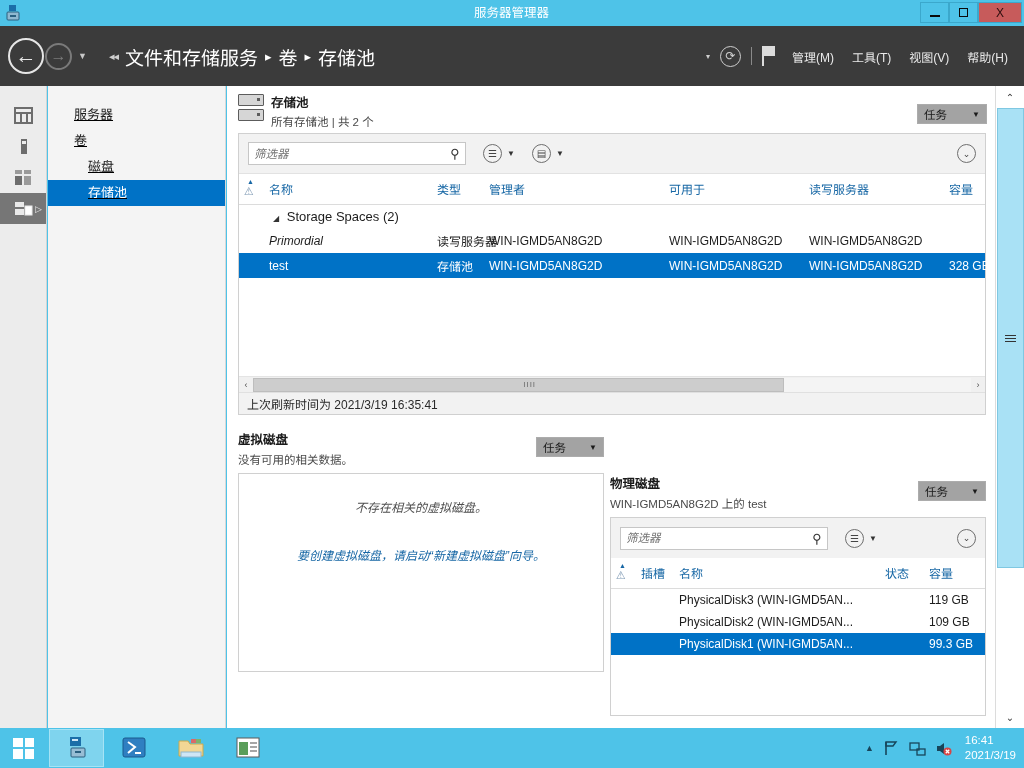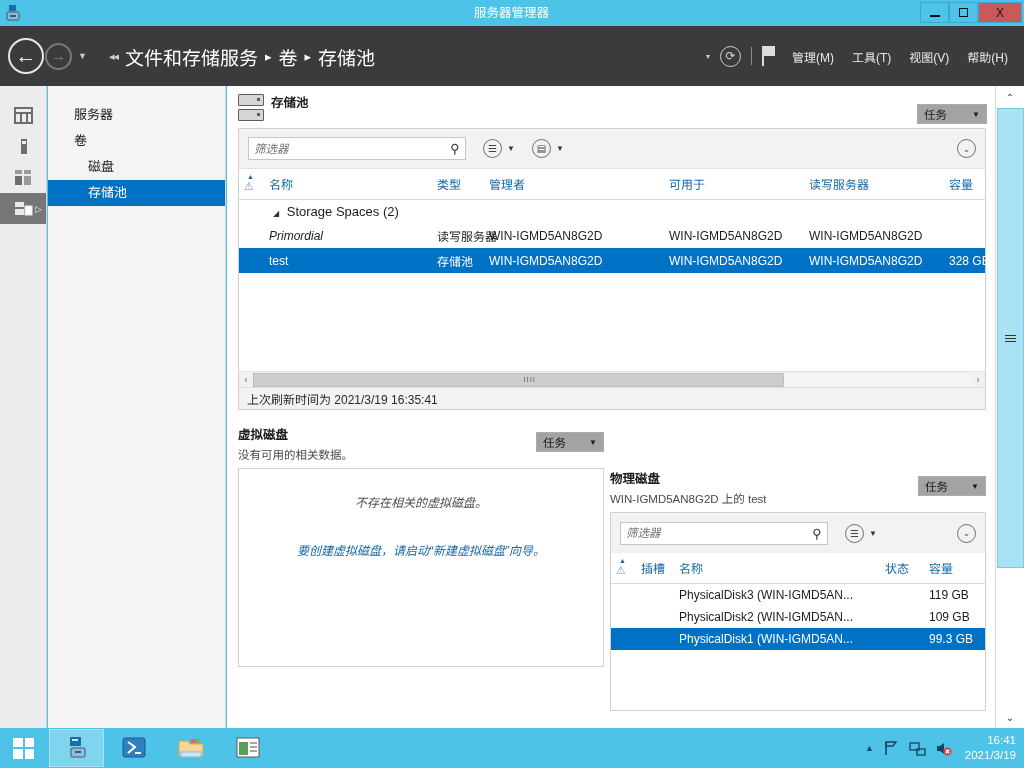--- a/index.html
+++ b/index.html
@@ -94,20 +94,21 @@
   .rail-item.active .rail-arrow {
     position: absolute; right: 4px; color: #e8e8e8; font-size: 9px;
   }
   .rail-ico { width: 19px; height: 17px; position: relative; }
 
   
   .navlist {
     position: absolute; left: 48px; top: 86px; width: 178px; bottom: 40px;
     background: #f4f4f4; border-right: 1px solid #d8d8d8;
     padding-top: 16px;
+    text-decoration: underline;
   }
   .navlist-item {
     height: 26px; line-height: 26px; font-size: 13px; color: #1c1c1c;
     padding-left: 26px;
   }
   .navlist-item.indent { padding-left: 40px; }
   .navlist-item.selected { background: #0072c6; color: #ffffff; }
 
   
   .content {
@@ -263,21 +264,21 @@
     grid-template-rows: 1fr 1fr; gap: 2px; }
   .win-logo div { background: #ffffff; }
   .tb-item {
     width: 55px; height: 38px; display: flex; align-items: center; justify-content: center;
     margin-left: 2px;
   }
   .tb-item.active { background: #7fd4ee; border: 1px solid #a6e3f5; }
   .tray { margin-left: auto; display: flex; align-items: center; padding-right: 8px; gap: 9px; }
   .tray-caret { font-size: 9px; color: #17455a; }
   .tray-ico { width: 17px; height: 17px; position: relative; }
-  .clock { text-align: right; color: #ffffff; font-size: 11.5px; line-height: 15px; padding-left: 4px;}
+  .clock { text-align: left; color: #ffffff; font-size: 11.5px; line-height: 15px; padding-left: 4px;}
 </style>
 </head>
 <body>
 
 <div id="app">
 
   <div class="titlebar">
     <div class="titlebar-icon">
       <svg width="16" height="18" viewBox="0 0 16 18">
         <rect x="3" y="1" width="7" height="6" fill="#1b6ea8"></rect>
@@ -378,20 +379,21 @@
       <span class="pool-icon">
         <span class="pool-bar" style="top:0">
             <span class="led"></span>
           </span>
         <span class="pool-bar" style="top:15px">
             <span class="led"></span>
           </span>
       </span>
       <span class="panel-titles">
         <div class="panel-title">存储池</div>
+        <div class="panel-sub">所有存储池 | 共 2 个</div>
       </span>
       <span class="tasks-btn">
         <span>任务</span>
         <span class="cv">▼</span>
       </span>
     </div>
 
     <div class="pools-box">
       <div class="filter-row">
         <span class="filter-input">

